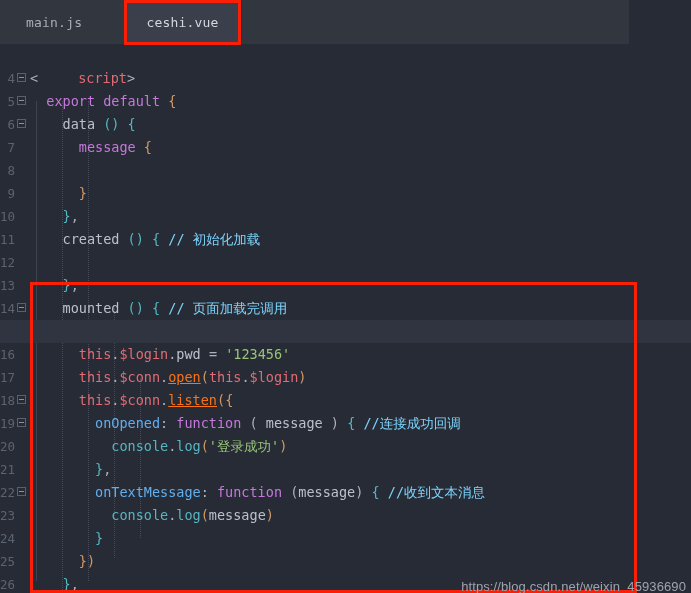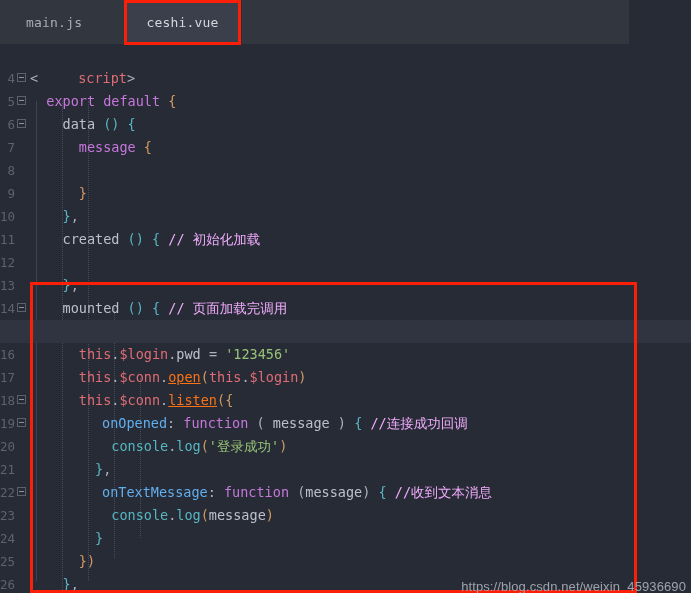--- a/index.html
+++ b/index.html
@@ -142,24 +142,24 @@
   .iguide.dotted {
     background: none;
     border-left: 1px dotted #454b59;
   }
 
   
   .tag    { color: #e06c75; margin-left: 40px; }
   .punct  { color: #abb2bf; }
   .kw     { color: #c678dd; }
   .fn     { color: #f97316; text-decoration: underline; }
-  .prop   { color: #61afef; margin-left: 7px; }
+  .prop   { color: #61afef; }
   .obj    { color: #e06c75; }
   .str    { color: #98c379; }
-  .com    { color: #f0abfc; }
+  .com    { color: #7dd3fc; }
   .plain  { color: #bcc0ca; }
   .brkt1  { color: #d19a66; }
   .brkt2  { color: #56b6c2; }
   .op     { color: #abb2bf; }
 
   .caret {
     display: inline-block;
     width: 1.5px;
     height: 16px;
     background: #529bff;

